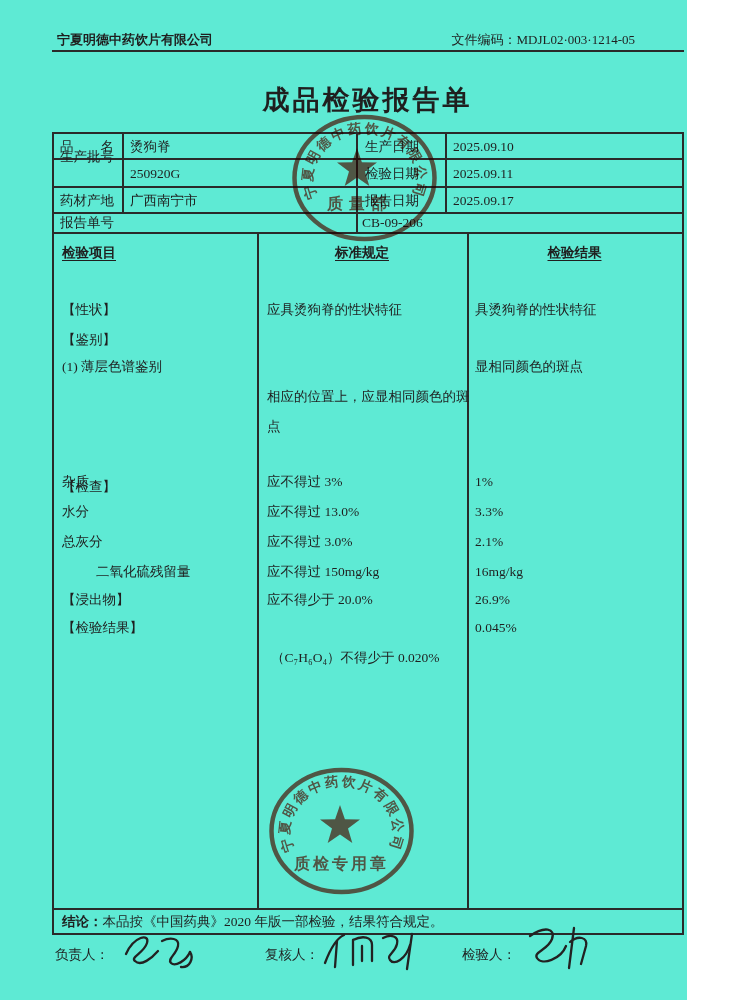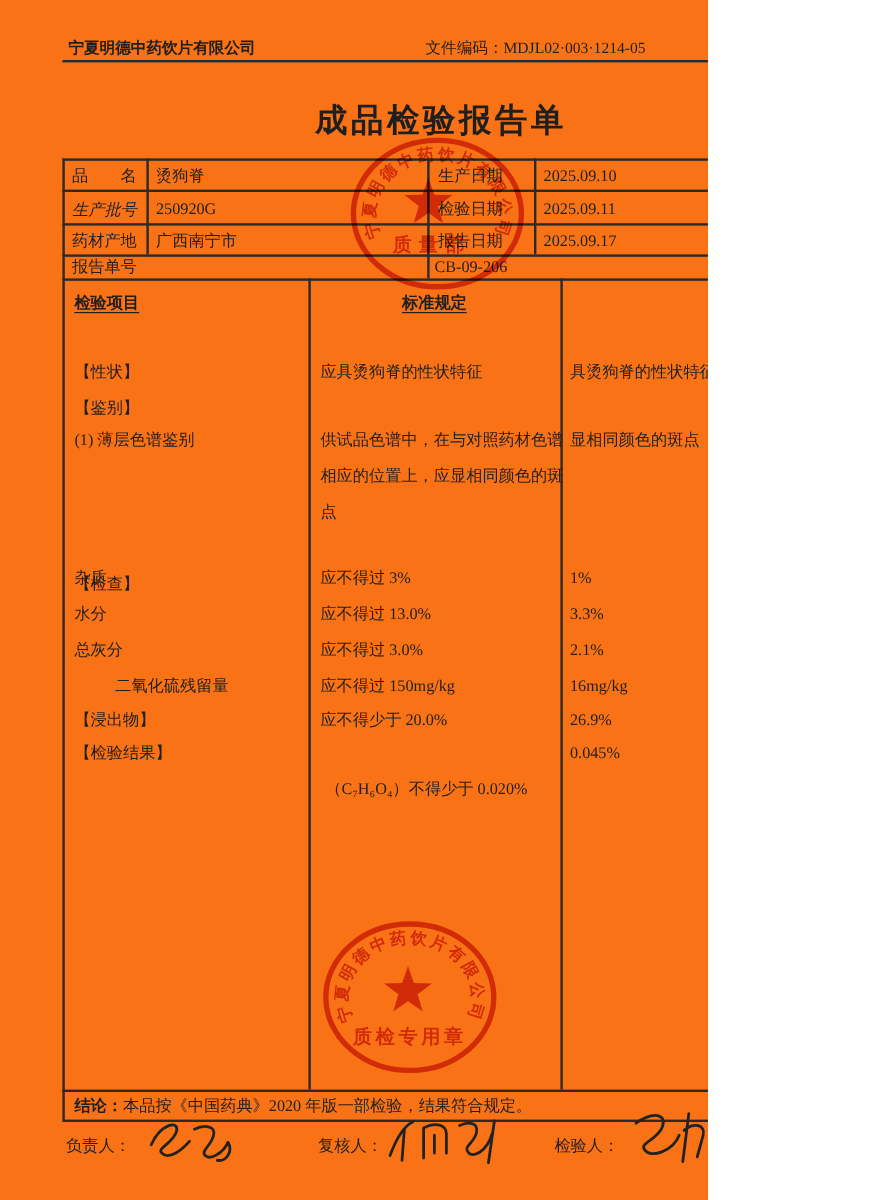--- a/index.html
+++ b/index.html
@@ -1,17 +1,17 @@
 <!DOCTYPE html>
 <html><head>
 <meta charset="utf-8">
 <style>
   html,body{margin:0;padding:0;background:#ffffff;}
   .page{
-    position:relative; width:590px; height:1000px; background:#f97316;
+    position:relative; width:687px; height:1000px; background:#5eead4;
     font-family:"Liberation Serif","DejaVu Serif",serif; color:#1f1f1f;
     overflow:hidden;
   }
   .t{position:absolute; font-size:13.5px; line-height:17px; white-space:nowrap;}
   .u{text-decoration:underline; text-underline-offset:3px;font-weight:bold;}
   .ctr{text-align:center;}
   .hline{position:absolute; background:#2a2a2a; height:1.5px;}
   .vline{position:absolute; background:#2a2a2a; width:1.5px;}
   .thick{height:2px;}
   .title{position:absolute; left:0; top:82px; width:735px; margin:0;
@@ -46,44 +46,44 @@
   <div class="vline" style="left:356px; top:132px; height:100px;"></div>
   <div class="vline" style="left:445px; top:132px; height:80px;"></div>
   <div class="vline" style="left:257px; top:232px; height:676px;"></div>
   <div class="vline" style="left:467px; top:232px; height:676px;"></div>
 
   <span class="t" style="left:60px; top:138px;">品　　名</span>
   <span class="t" style="left:130px; top:138px;">烫狗脊</span>
   <span class="t" style="left:365px; top:138px;">生产日期</span>
   <span class="t" style="left:453px; top:138px;">2025.09.10</span>
 
-  <span class="t" style="left:60px; top:166px;font-style:italic;">生产批号</span>
+  <span class="t" style="left:60px; top:148px;">生产批号</span>
   <span class="t" style="left:130px; top:165px;">250920G</span>
   <span class="t" style="left:365px; top:165px;">检验日期</span>
   <span class="t" style="left:453px; top:165px;">2025.09.11</span>
 
   <span class="t" style="left:60px; top:192px;">药材产地</span>
   <span class="t" style="left:130px; top:192px;">广西南宁市</span>
   <span class="t" style="left:365px; top:192px;">报告日期</span>
   <span class="t" style="left:453px; top:192px;">2025.09.17</span>
 
   <span class="t" style="left:60px; top:214px;">报告单号</span>
   <span class="t" style="left:362px; top:214px;">CB-09-206</span>
 
   <span class="t u" style="left:62px; top:244px;">检验项目</span>
   <span class="t u ctr" style="left:257px; top:244px; width:210px;">标准规定</span>
+  <span class="t u ctr" style="left:467px; top:244px; width:215px;">检验结果</span>
 
   <span class="t" style="left:62px; top:301px;">【性状】</span>
   <span class="t" style="left:267px; top:301px;">应具烫狗脊的性状特征</span>
   <span class="t" style="left:475px; top:301px;">具烫狗脊的性状特征</span>
 
   <span class="t" style="left:62px; top:331px;">【鉴别】</span>
 
   <span class="t" style="left:62px; top:358px;">(1) 薄层色谱鉴别</span>
-  <span class="t" style="left:267px; top:358px;">供试品色谱中，在与对照药材色谱</span>
   <span class="t" style="left:267px; top:388px;">相应的位置上，应显相同颜色的斑</span>
   <span class="t" style="left:267px; top:418px;">点</span>
   <span class="t" style="left:475px; top:358px;">显相同颜色的斑点</span>
 
   <span class="t" style="left:62px; top:443px;margin-top:35px;">【检查】</span>
 
   <span class="t" style="left:62px; top:473px;">杂质</span>
   <span class="t" style="left:267px; top:473px;">应不得过 3%</span>
   <span class="t" style="left:475px; top:473px;">1%</span>
 

